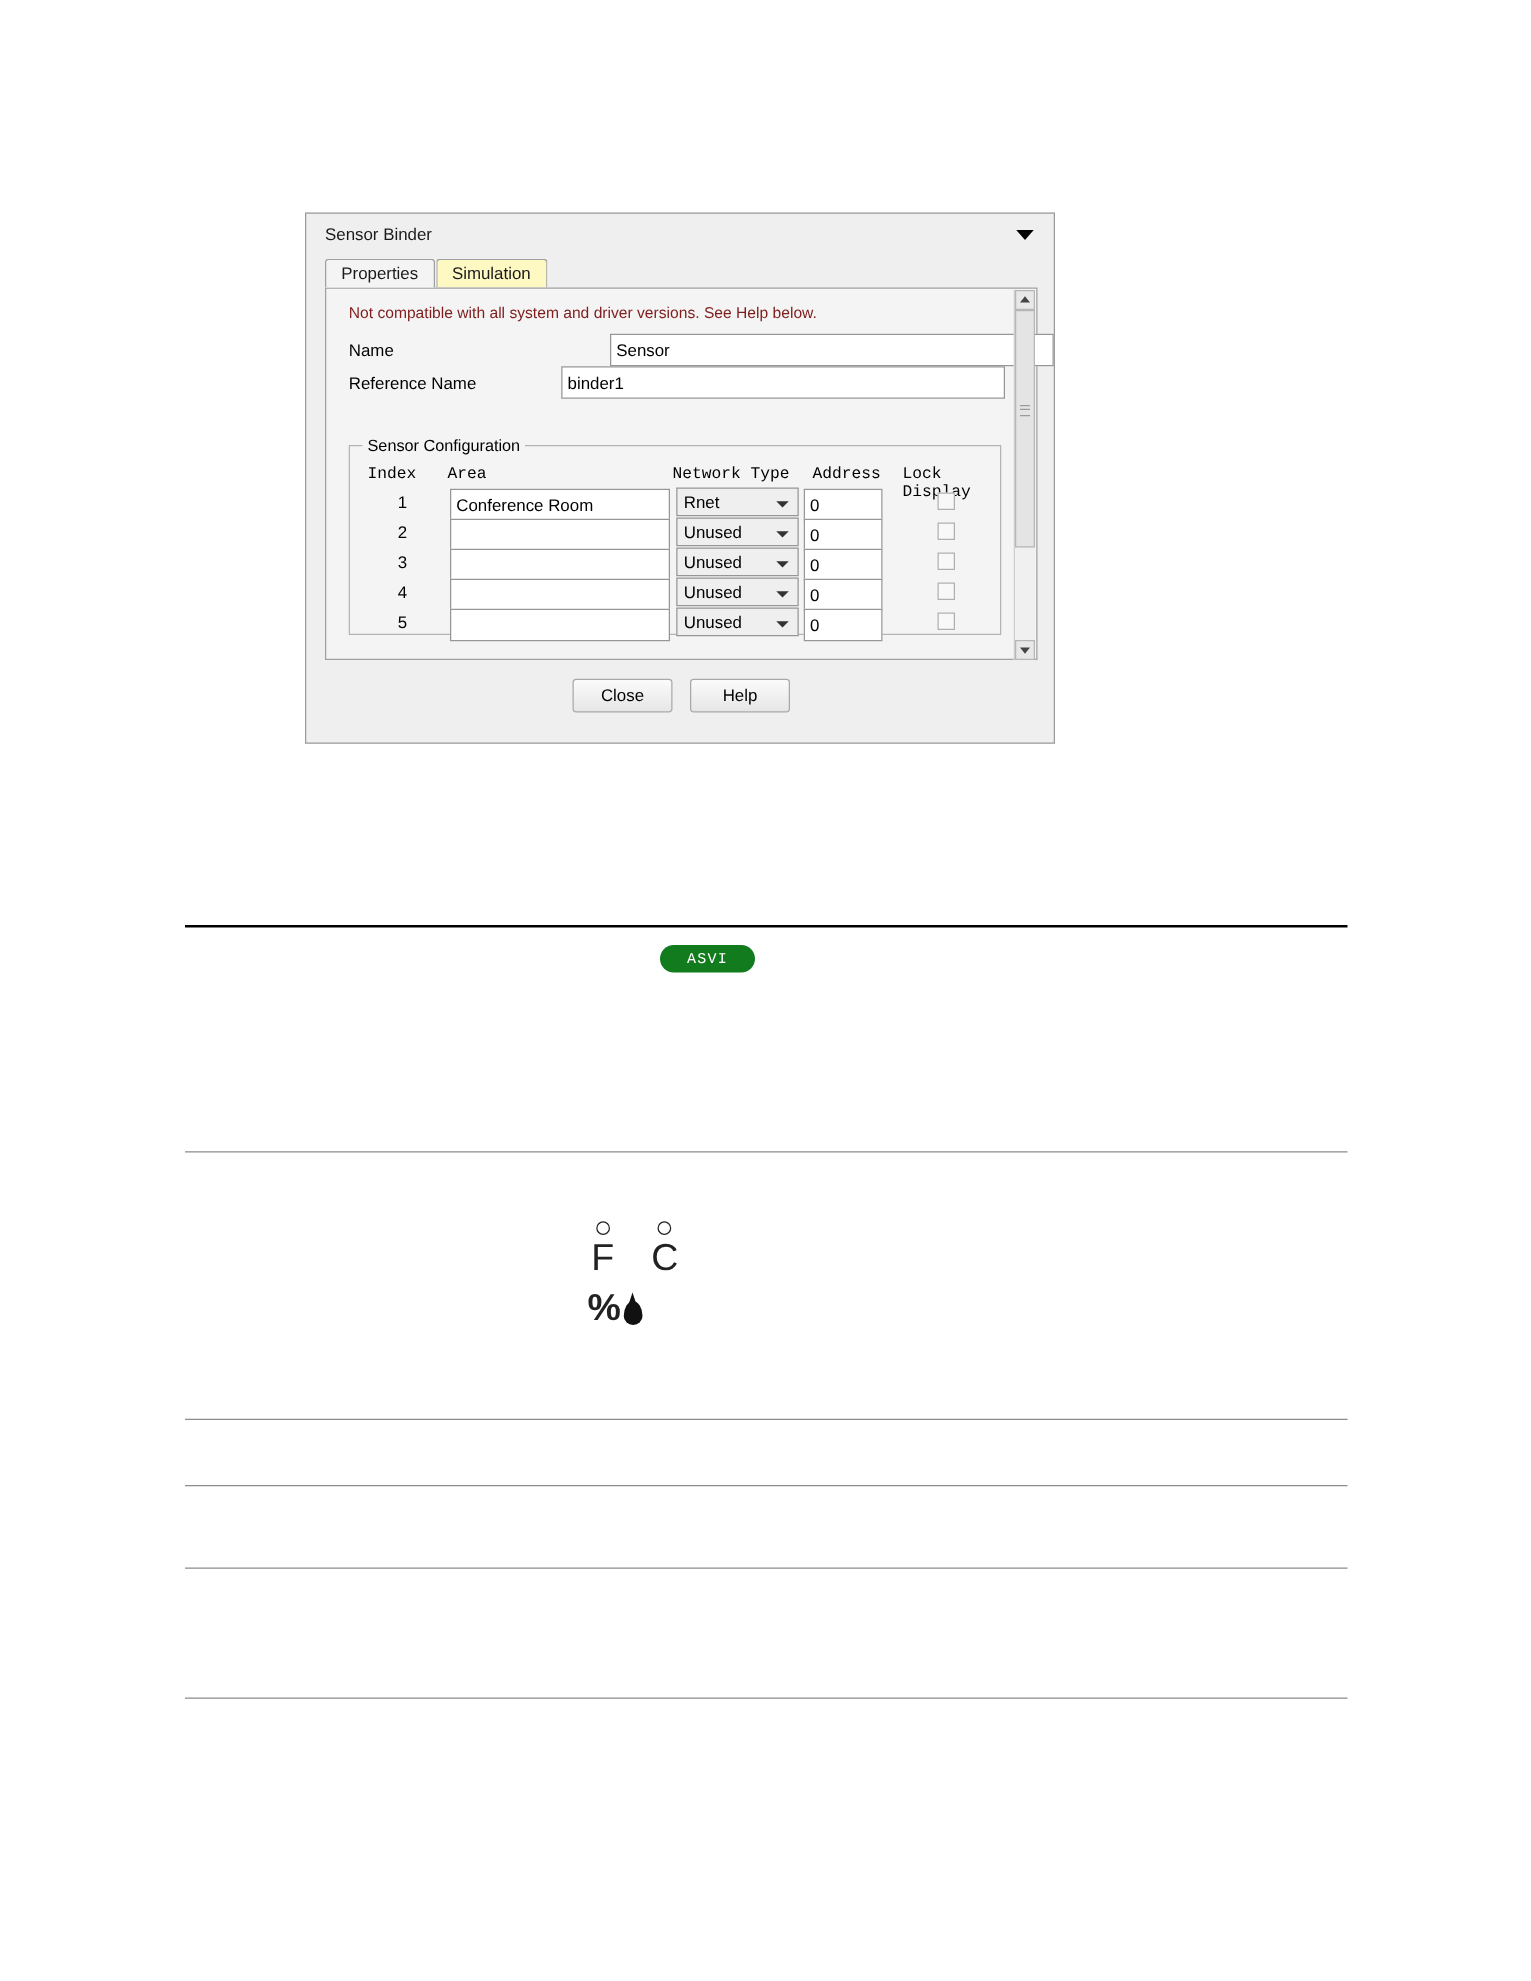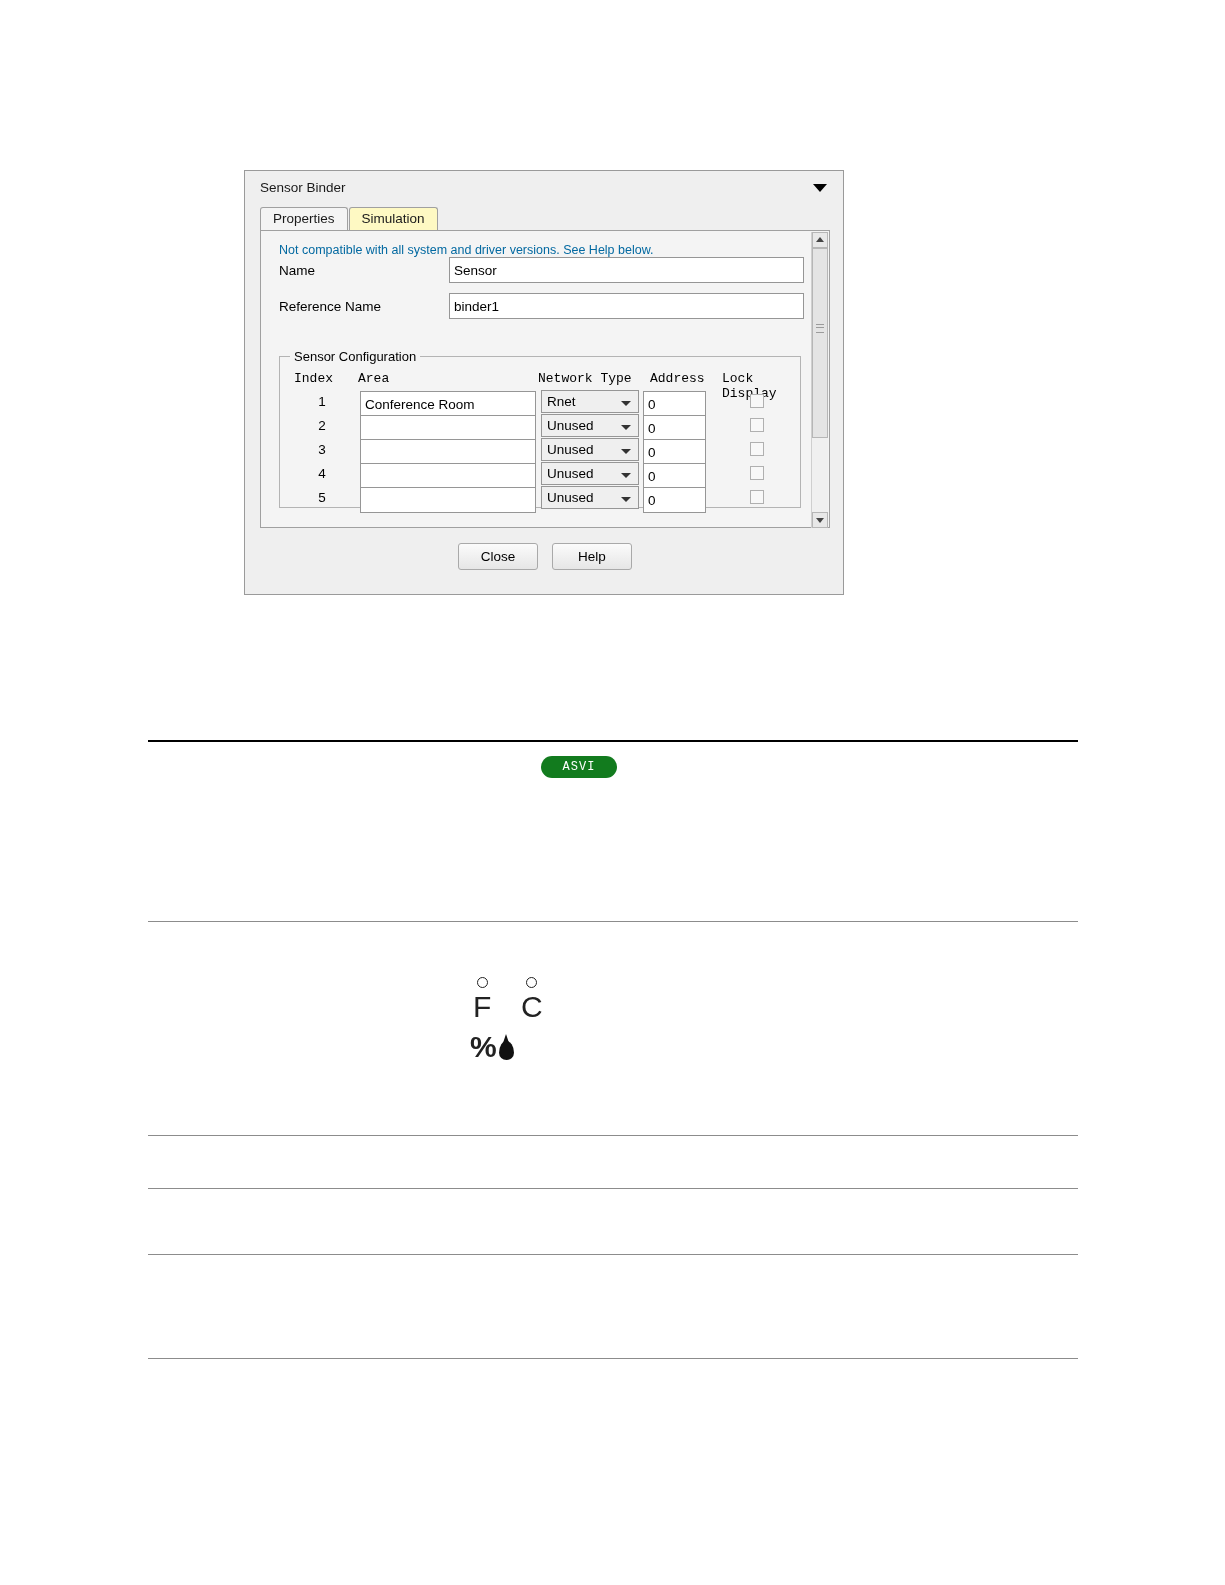--- a/index.html
+++ b/index.html
@@ -83,21 +83,21 @@
     background: #f4f4f4;
     border: 1px solid #a0a0a0;
     box-sizing: border-box;
   }
 
   .warn-text {
     position: absolute;
     left: 18px;
     top: 12px;
     font-size: 12.5px;
-    color: #0369a1;
+    color: #7f1d1d;
   }
 
   .form-row {
     position: absolute;
     left: 18px;
     height: 22px;
     font-size: 13.5px;
     display: flex;
     align-items: center;
   }
@@ -266,21 +266,21 @@
   .hrule {
     position: absolute;
     left: 148px;
     width: 930px;
     border-top: 1px solid #8c8c8c;
   }
   .hrule.thick { border-top-width: 2px; border-color: #000; }
 
   .asvi-badge {
     position: absolute;
-    left: 541px;
+    left: 528px;
     top: 756px;
     width: 76px;
     height: 22px;
     border-radius: 11px;
     background: #127b1e;
     color: #ffffff;
     font-family: "Liberation Mono", monospace;
     font-size: 12px;
     letter-spacing: 1px;
     text-align: center;
@@ -334,21 +334,21 @@
     </div>
     <div class="tab">
       <span>Simulation</span>
     </div>
   </div>
 
   <div class="panel">
 
     <div class="warn-text">Not compatible with all system and driver versions. See Help below.</div>
 
-    <div class="form-row" style="top:28px;">
+    <div class="form-row" style="top:38px;gap:39px;">
       <span class="lbl">Name</span>
       <input class="txt" style="width: 355px;" value="Sensor">
     </div>
 
     <div class="form-row" style="top:64px;">
       <span class="lbl">Reference Name</span>
       <input class="txt" style="width: 355px;" value="binder1">
     </div>
 
 

